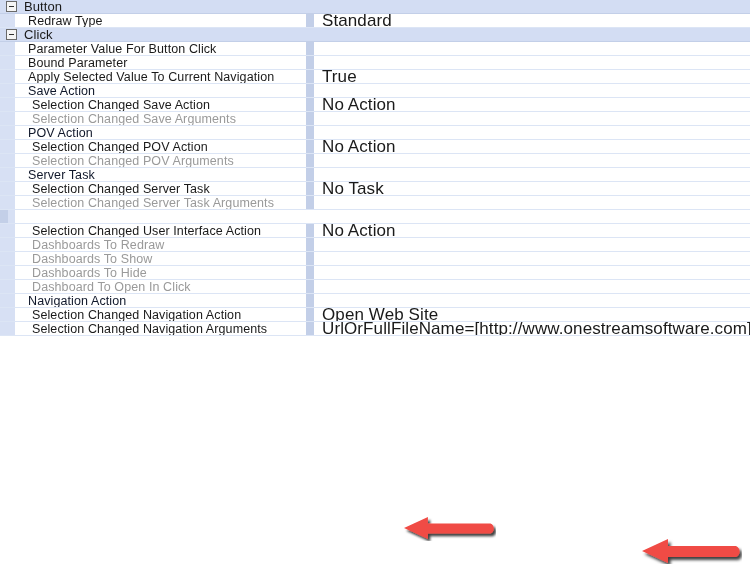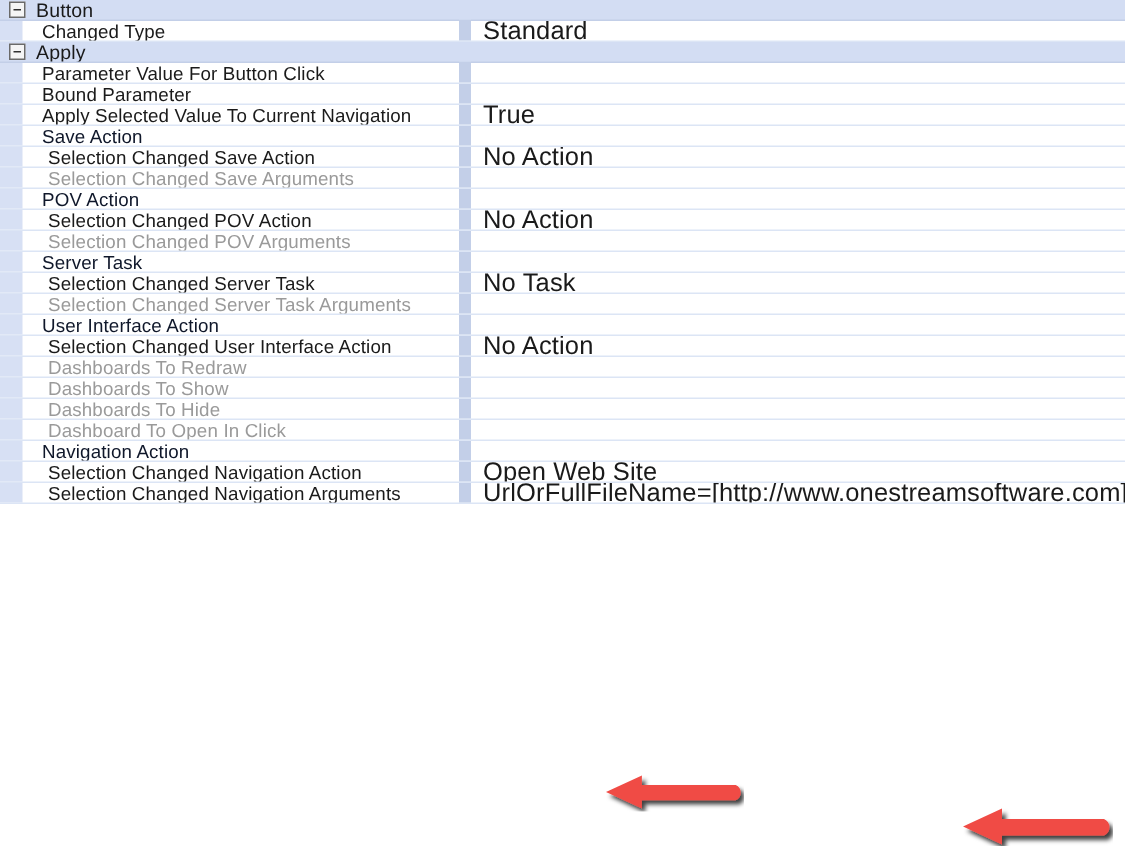--- a/index.html
+++ b/index.html
@@ -142,31 +142,31 @@
         <span class="expander"></span>
         <span class="name">Button</span>
       </div>
       <div class="splitter"></div>
       <div class="valuecell">
         <span class="value"></span>
       </div>
     </div>
     <div class="row prop">
       <div class="namecell lvl-prop">
-        <span class="name">Changed Type</span>
+        <span class="name">Redraw Type</span>
       </div>
       <div class="splitter"></div>
       <div class="valuecell">
         <span class="value">Standard</span>
       </div>
     </div>
     <div class="row group">
       <div class="namecell lvl-group">
         <span class="expander"></span>
-        <span class="name">Apply</span>
+        <span class="name">Click</span>
       </div>
       <div class="splitter"></div>
       <div class="valuecell">
         <span class="value"></span>
       </div>
     </div>
     <div class="row prop">
       <div class="namecell lvl-prop">
         <span class="name">Parameter Value For Button Click</span>
       </div>
@@ -268,23 +268,20 @@
     <div class="row prop">
       <div class="namecell lvl-child">
         <span class="name dim">Selection Changed Server Task Arguments</span>
       </div>
       <div class="splitter"></div>
       <div class="valuecell">
         <span class="value"></span>
       </div>
     </div>
     <div class="row prop">
-      <div class="namecell lvl-sub">
-        <span class="name subhdr">User Interface Action</span>
-      </div>
       <div class="splitter"></div>
       <div class="valuecell">
         <span class="value"></span>
       </div>
     </div>
     <div class="row prop">
       <div class="namecell lvl-child">
         <span class="name">Selection Changed User Interface Action</span>
       </div>
       <div class="splitter"></div>

